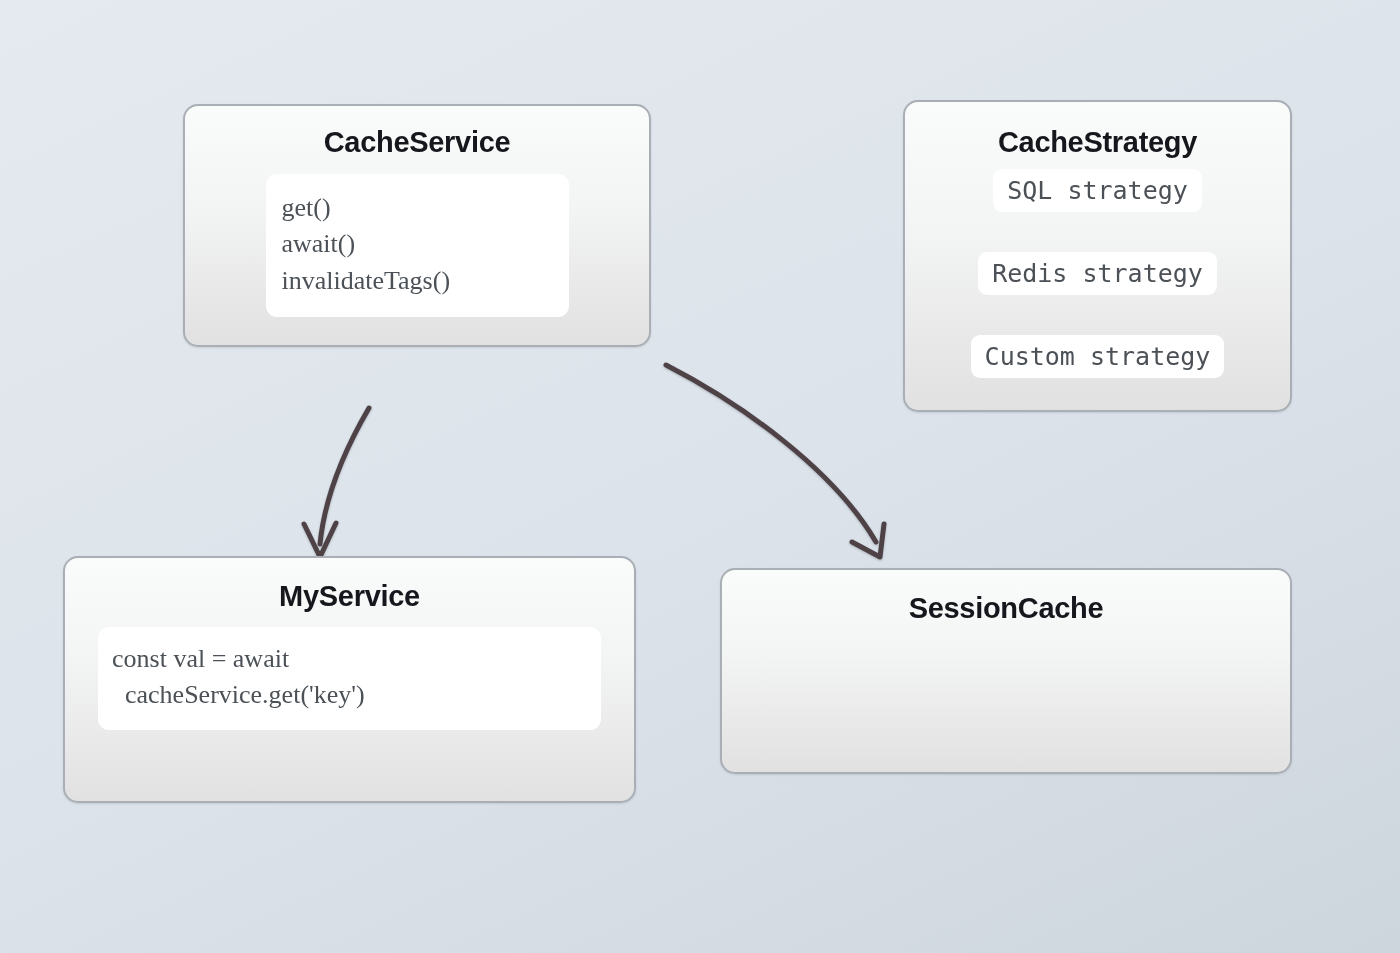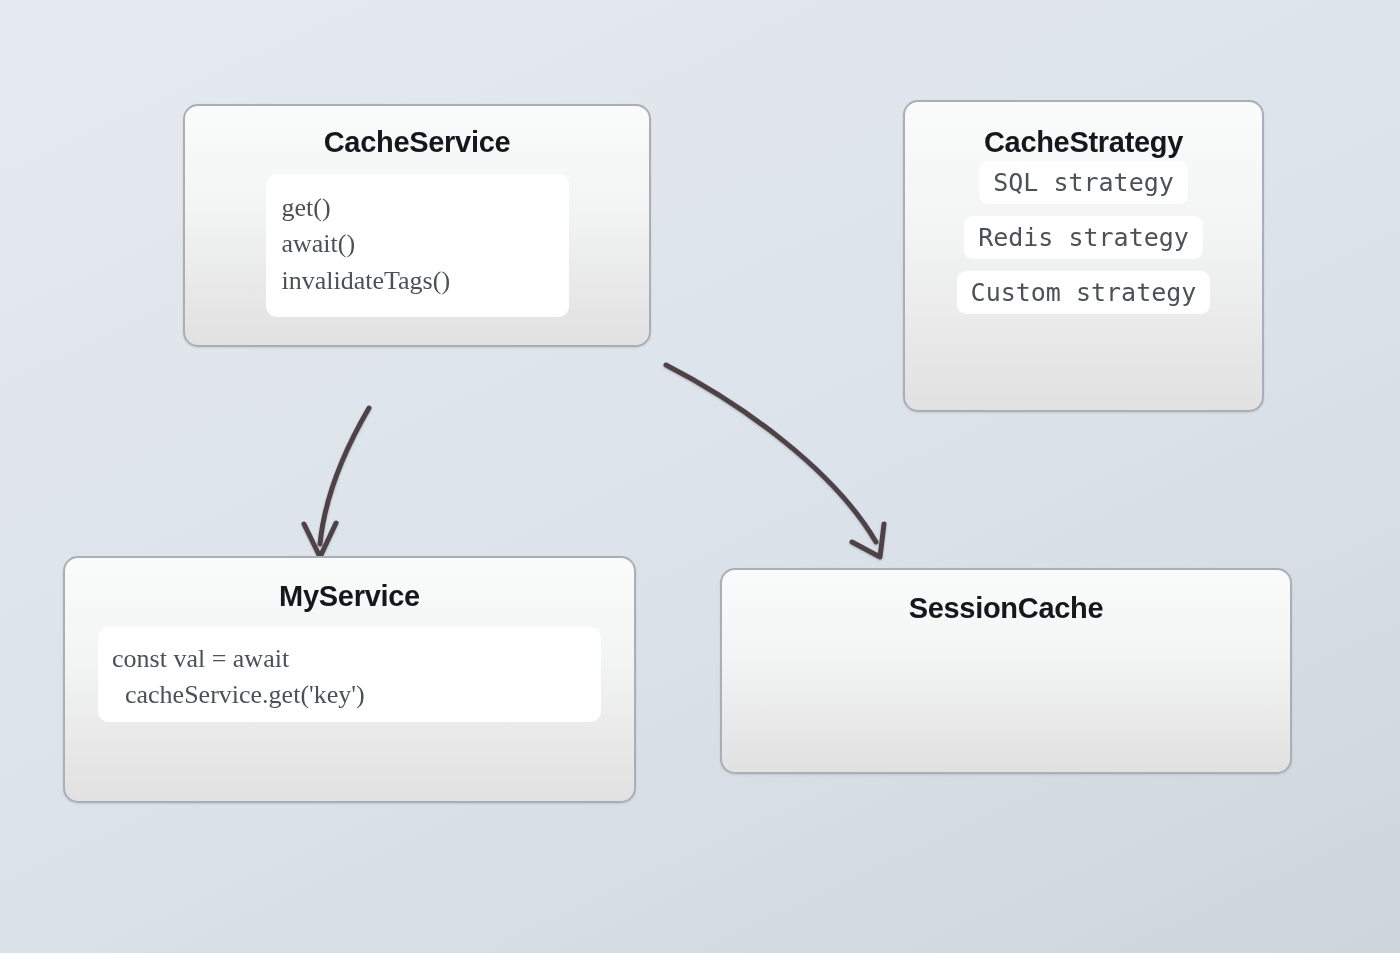--- a/index.html
+++ b/index.html
@@ -92,38 +92,38 @@
   }
   #node-cacheservice .node-title { margin-top: 22px; }
   #node-cacheservice .code-panel {
     margin-top: 17px;
     width: 303px;
     padding: 16px 0 18px 16px;
     font-size: 26px;
   }
 
   #node-cachestrategy {
-    left: 903px; top: 100px; width: 361px; height: 312px;
+    left: 903px; top: 100px; width: 389px; height: 312px;
   }
   #node-cachestrategy .node-title { margin-top: 26px; }
-  #node-cachestrategy .chips { margin-top: 4px; }
+  #node-cachestrategy .chips { margin-top: 12px; gap: 28px; }
   #node-cachestrategy .chip {
     font-size: 25px;
     padding: 9px 14px;
     margin-bottom: 12px;
   }
 
   #node-myservice {
     left: 63px; top: 556px; width: 573px; height: 247px;
   }
   #node-myservice .node-title { margin-top: 24px; }
   #node-myservice .code-panel {
     margin-top: 16px;
     width: 503px;
-    padding: 14px 0 8px 14px;
+    padding: 14px 0 16px 14px;
     font-size: 26px;
   }
 
   #node-sessioncache {
     left: 720px; top: 568px; width: 572px; height: 206px;
   }
   #node-sessioncache .node-title { margin-top: 24px; }
   #node-sessioncache .code-panel {
     margin-top: 16px;
     width: 501px;

